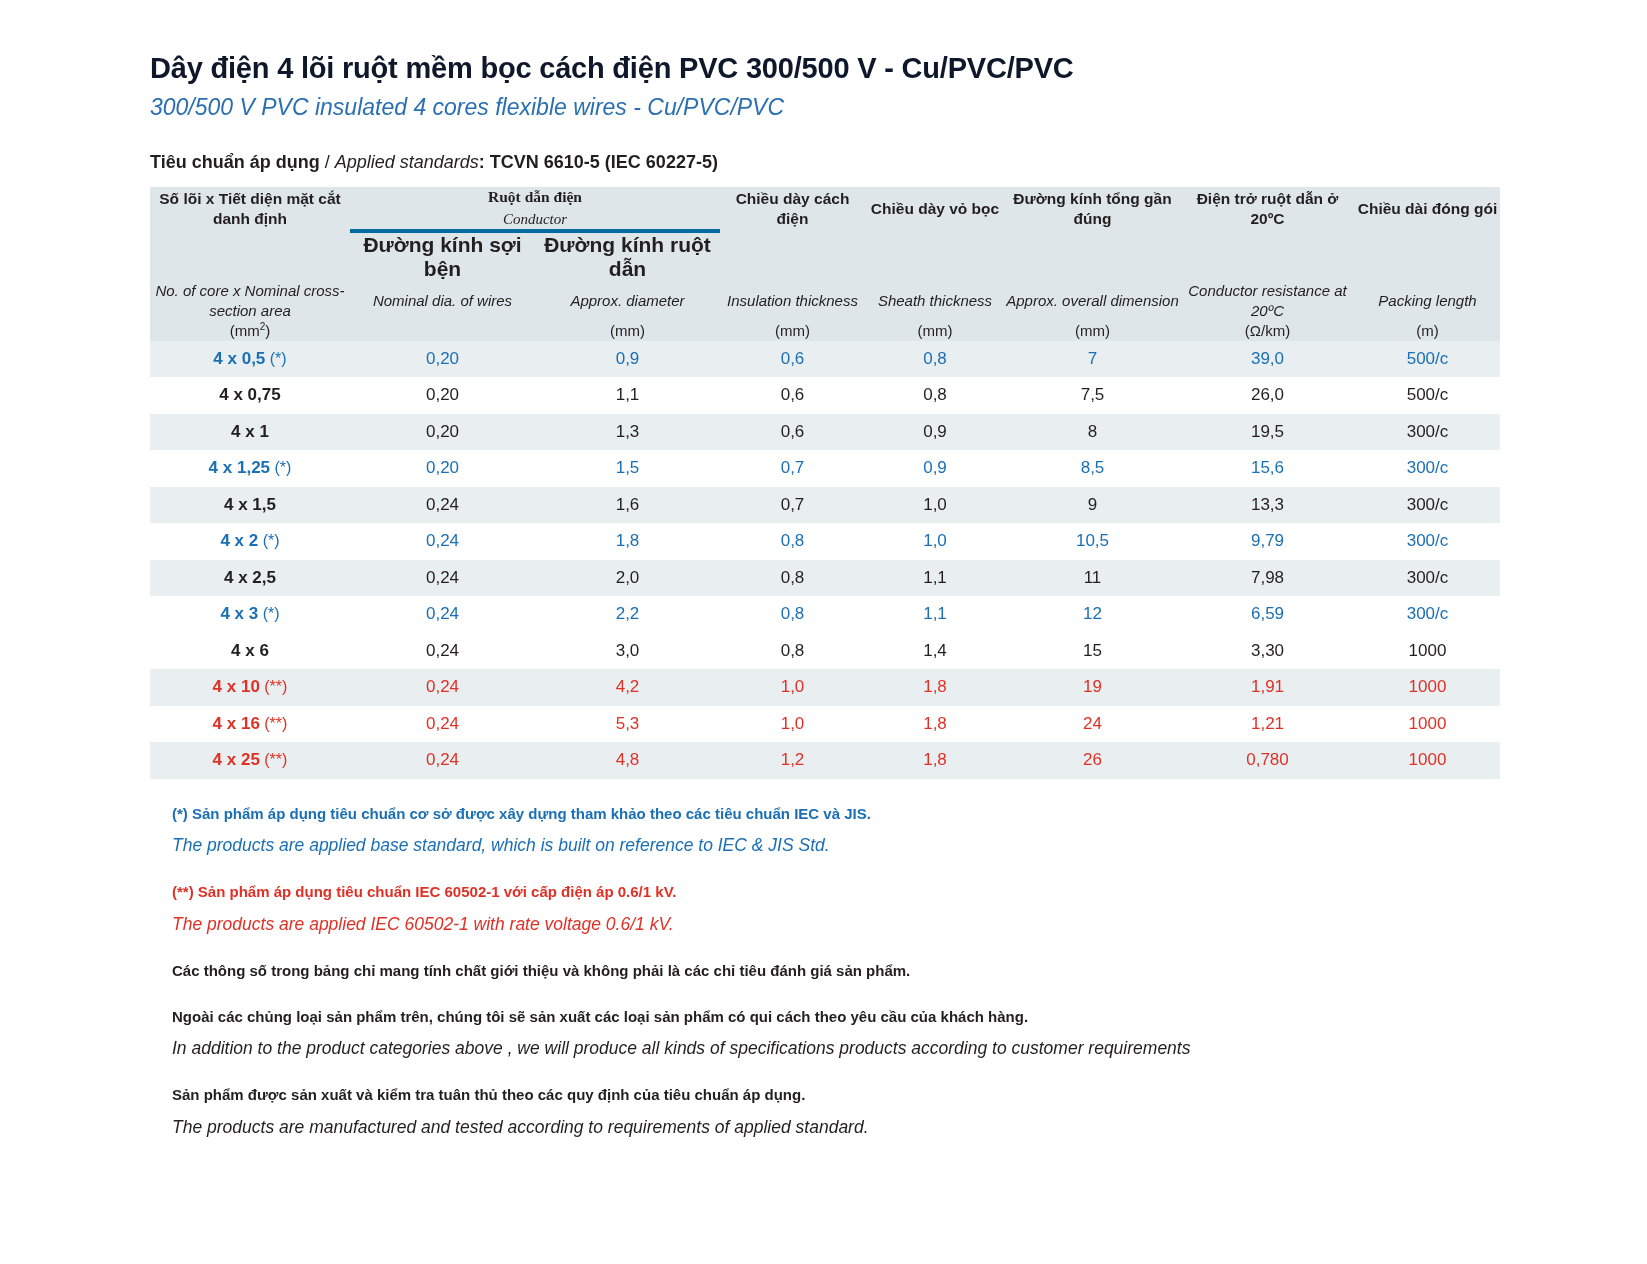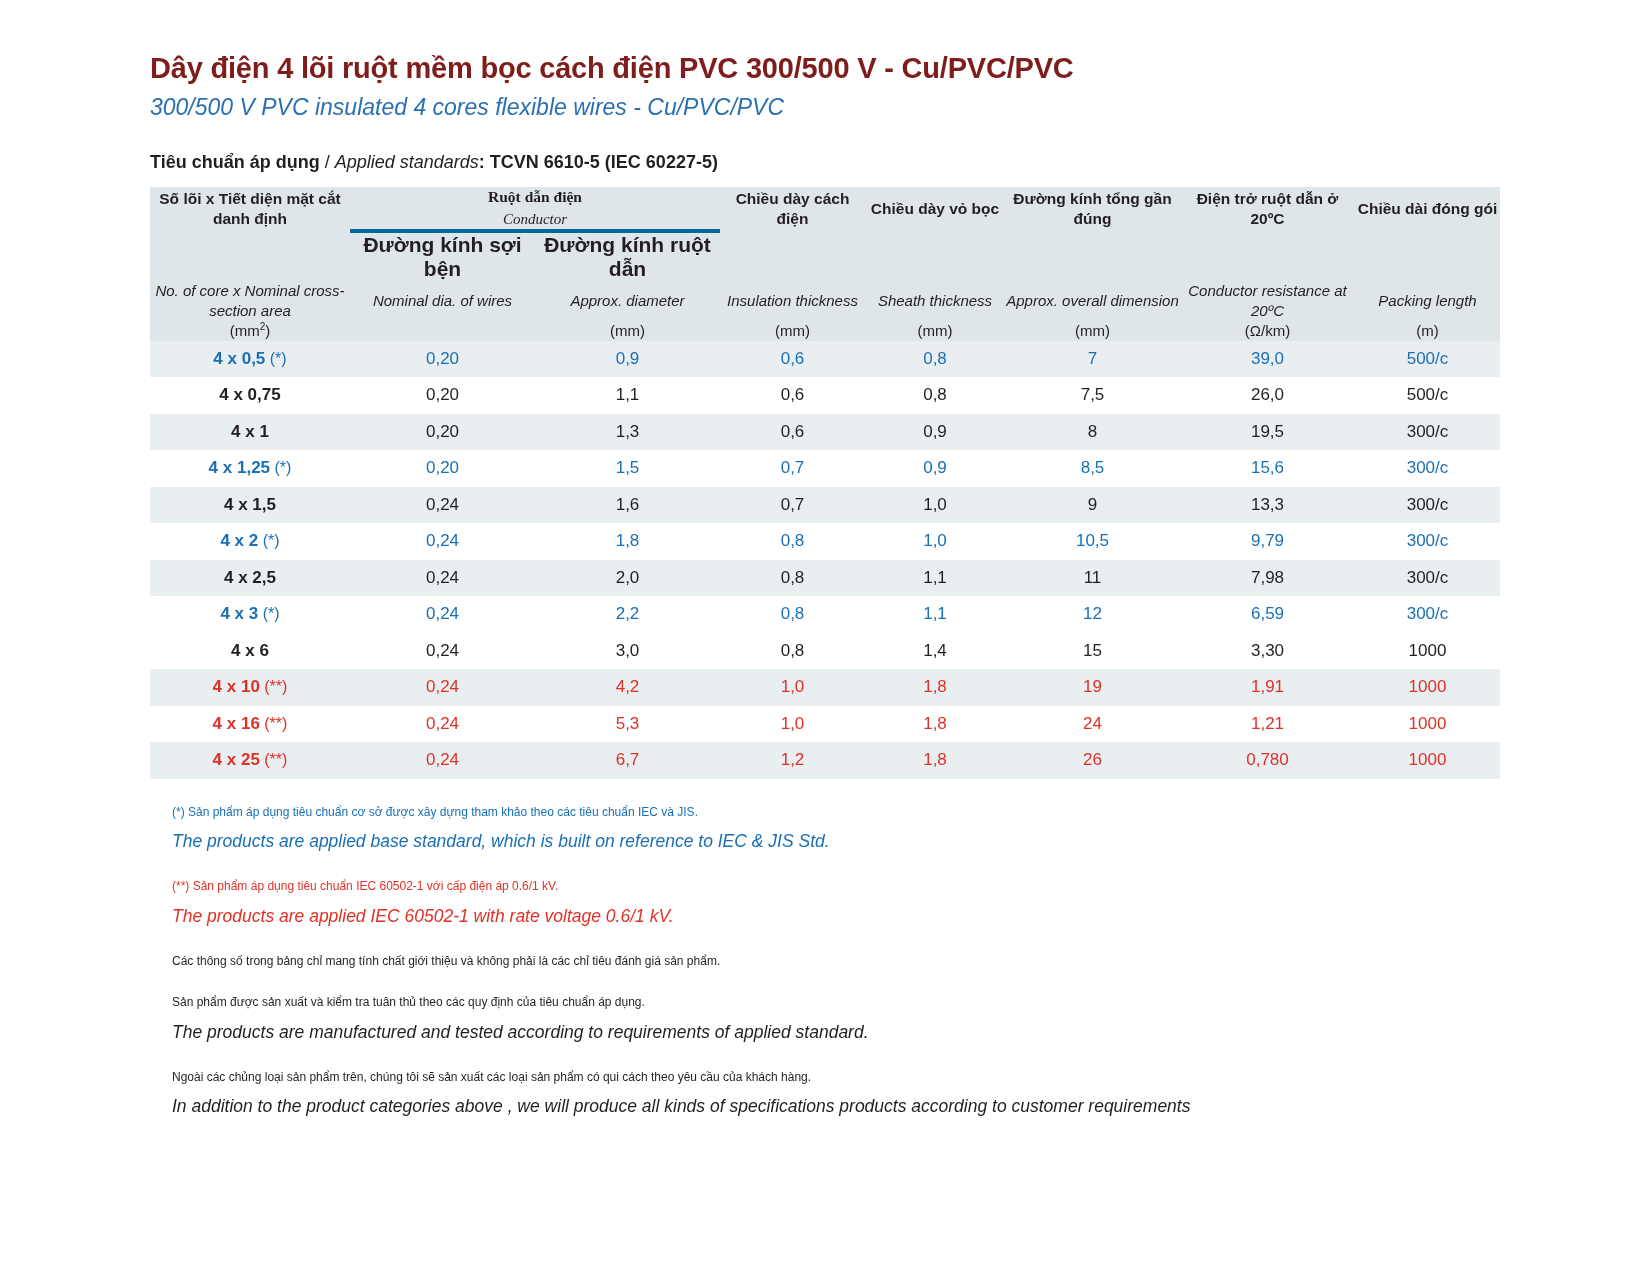--- a/index.html
+++ b/index.html
@@ -15,21 +15,21 @@
     position: relative;
     overflow: hidden;
   }
   .page {
     padding: 40px 150px 0 150px;
     box-sizing: border-box;
   }
   .title-vi {
     font-size: 29px;
     font-weight: bold;
-    color: #7f1d1d;
+    color: #0f172a;
     letter-spacing: -0.2px;
     margin: 10px 0 0 0;
     line-height: 1.25;
   }
   .title-en {
     font-size: 23px;
     font-style: italic;
     color: #2a6fb0;
     margin: 7px 0 0 0;
     line-height: 1.25;
@@ -121,22 +121,22 @@
     font-size: 16px;
   }
   .sup { font-size: 10px; vertical-align: super; }
 
   .notes {
     margin-top: 22px;
     width: 1350px;
   }
   .note-block { margin-bottom: 16px; }
   .note-vi {
-    font-size: 12px;
-    font-weight: normal;
+    font-size: 15px;
+    font-weight: bold;
     line-height: 1.35;
     margin-top: 25px;
   }
   .note-en {
     font-size: 17.5px;
     font-style: italic;
     line-height: 1.35;
     margin-top: 10px;
   }
   .blue { color: #1a6fb5; }
@@ -318,21 +318,21 @@
           <td class="c-red">5,3</td>
           <td class="c-red">1,0</td>
           <td class="c-red">1,8</td>
           <td class="c-red">24</td>
           <td class="c-red">1,21</td>
           <td class="c-red">1000</td>
         </tr>
         <tr class="data-row alt">
           <td class="first-col c-red"><span>4 x 25</span><span class="mark"> (**)</span></td>
           <td class="c-red">0,24</td>
-          <td class="c-red">6,7</td>
+          <td class="c-red">4,8</td>
           <td class="c-red">1,2</td>
           <td class="c-red">1,8</td>
           <td class="c-red">26</td>
           <td class="c-red">0,780</td>
           <td class="c-red">1000</td>
         </tr>
       </tbody>
   </table>
 
   <div class="notes notes-indent" id="notes-container">
@@ -341,22 +341,22 @@
         <div class="note-en blue">The products are applied base standard, which is built on reference to IEC &amp; JIS Std.</div>
       </div>
       <div class="note-block">
         <div class="note-vi red">(**) Sản phẩm áp dụng tiêu chuẩn IEC 60502-1 với cấp điện áp 0.6/1 kV.</div>
         <div class="note-en red">The products are applied IEC 60502-1 with rate voltage 0.6/1 kV.</div>
       </div>
       <div class="note-block">
         <div class="note-vi black">Các thông số trong bảng chỉ mang tính chất giới thiệu và không phải là các chỉ tiêu đánh giá sản phẩm.</div>
       </div>
       <div class="note-block">
+        <div class="note-vi black">Ngoài các chủng loại sản phẩm trên, chúng tôi sẽ sản xuất các loại sản phẩm có qui cách theo yêu cầu của khách hàng.</div>
+        <div class="note-en black">In addition to the product categories above , we will produce all kinds of specifications products according to customer requirements</div>
+      </div>
+      <div class="note-block">
         <div class="note-vi black">Sản phẩm được sản xuất và kiểm tra tuân thủ theo các quy định của tiêu chuẩn áp dụng.</div>
         <div class="note-en black">The products are manufactured and tested according to requirements of applied standard.</div>
       </div>
-      <div class="note-block">
-        <div class="note-vi black">Ngoài các chủng loại sản phẩm trên, chúng tôi sẽ sản xuất các loại sản phẩm có qui cách theo yêu cầu của khách hàng.</div>
-        <div class="note-en black">In addition to the product categories above , we will produce all kinds of specifications products according to customer requirements</div>
-      </div>
     </div>
 
 </div>
 
 </body></html>

